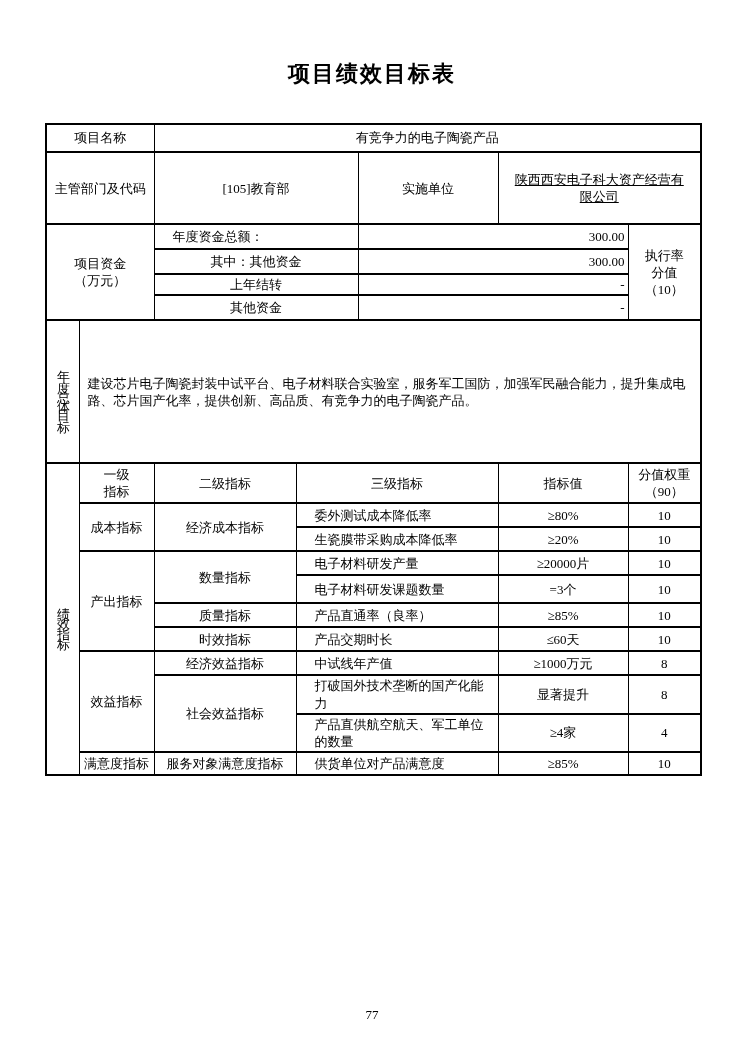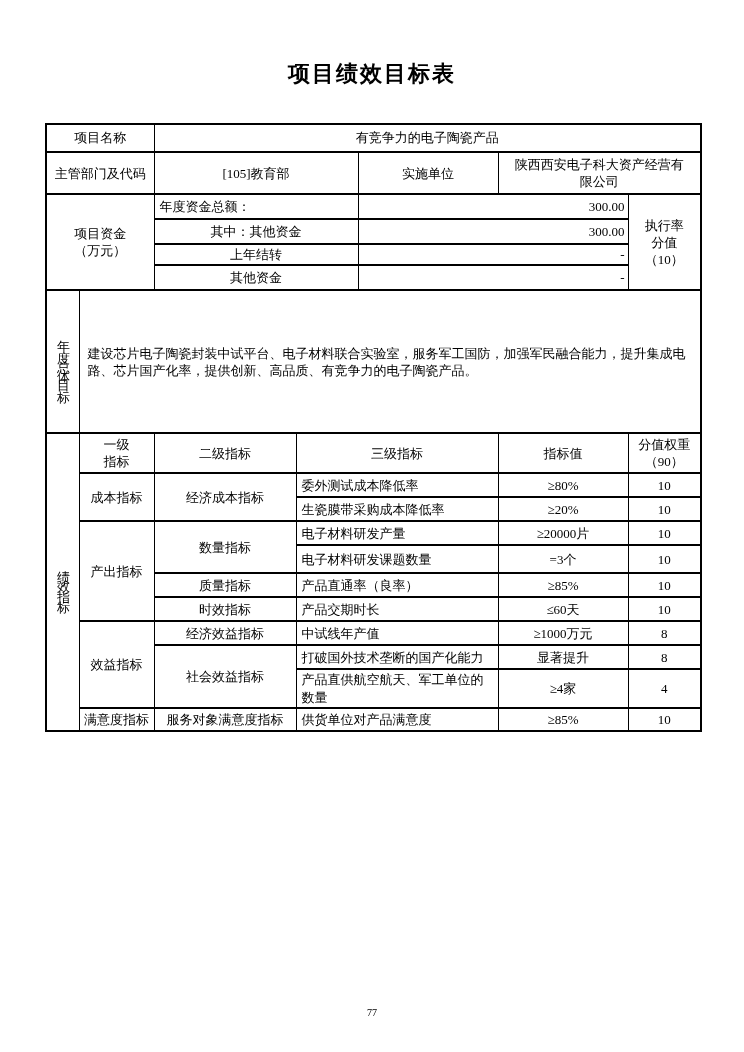--- a/index.html
+++ b/index.html
@@ -15,44 +15,44 @@
   .doc-title {
     position: absolute; top: 59px; left: 0; width: 100%;
     text-align: center; font-size: 22px; font-weight: 700; letter-spacing: 2px;
   }
   .doc-subtitle {
     position: absolute; top: 100px; left: 0; width: 100%;
     text-align: center; font-size: 13px;
   }
   .page-footer {
     position: absolute; top: 1007px; left: 0; width: 100%;
-    text-align: center; font-size: 10px;
+    text-align: center; font-size: 13px;
   }
 
   table.main {
     position: absolute; left: 45px; top: 123px;
     width: 655px;
     border-collapse: collapse; table-layout: fixed;
     font-size: 13px;
     border: 2px solid #000;
   }
   td {
     border: 1px solid #000;
     border-top-width: 2px;
     border-bottom-width: 2px;
     padding: 1px 4px;
     text-align: center;
     vertical-align: middle;
     line-height: 1.32;
     overflow: hidden;
   }
-  td.left  { text-align: left; padding-left: 5px; }
+  td.left  { text-align: left; padding-left: 18px; }
   td.right { text-align: right; padding-right: 3px; }
   td.pre   { white-space: pre-line; }
-  td.company { padding: 3px 16px; }
+  td.company { padding: 18px 16px; text-decoration: underline; }
   td.goal-text { padding: 4px 8px; margin-top: 24px; }
   .vtext {
     display: inline-block;
     writing-mode: vertical-lr;
     text-orientation: upright;
     letter-spacing: 10px;
     line-height: 1.1;
   }
 </style>
 </head>

